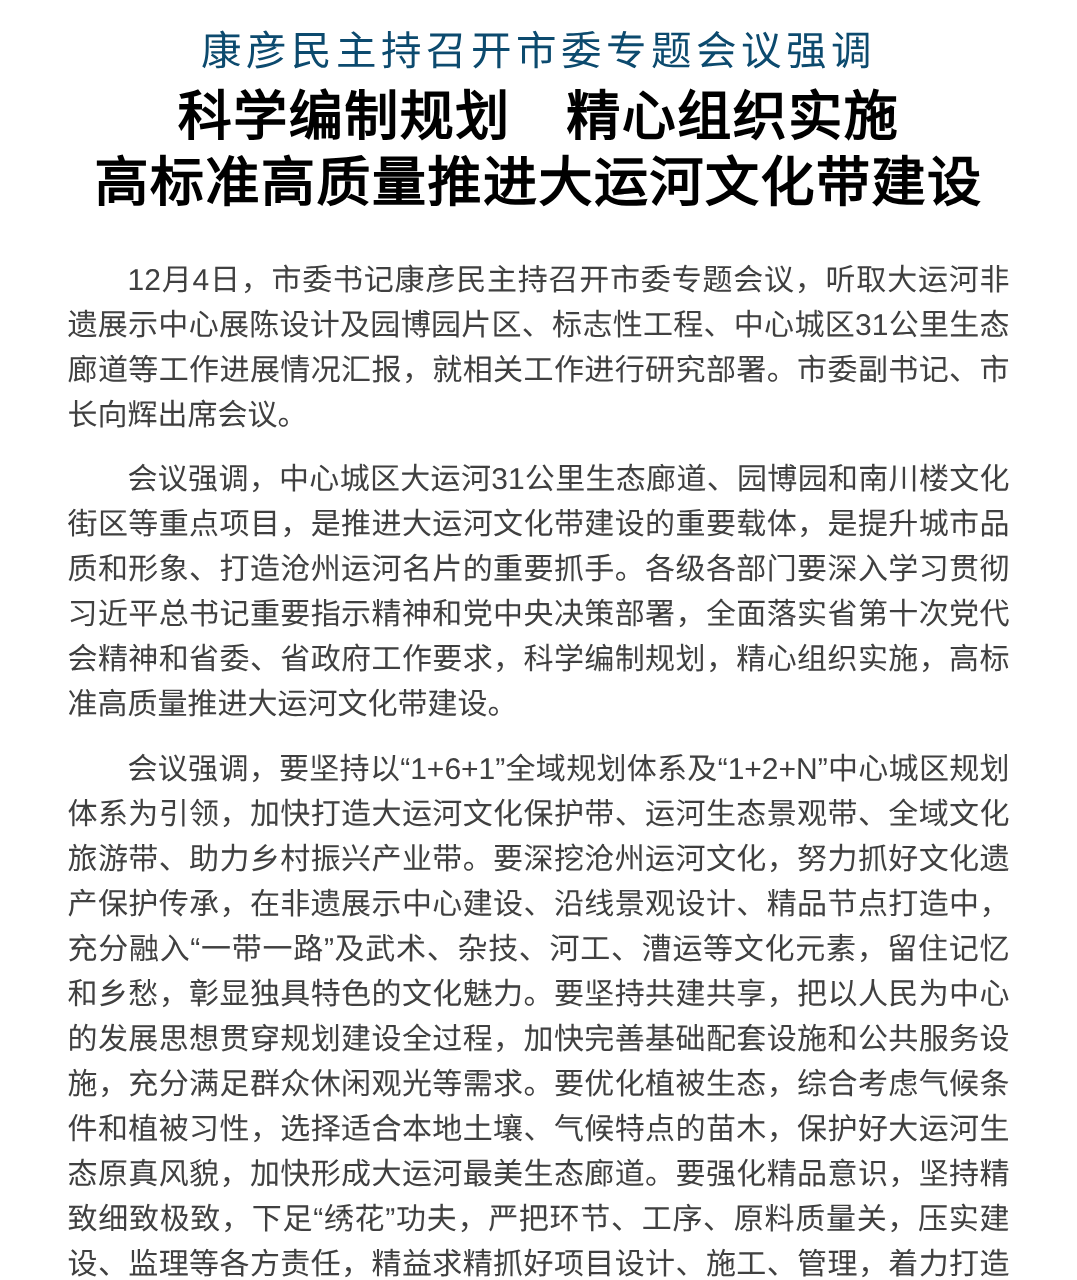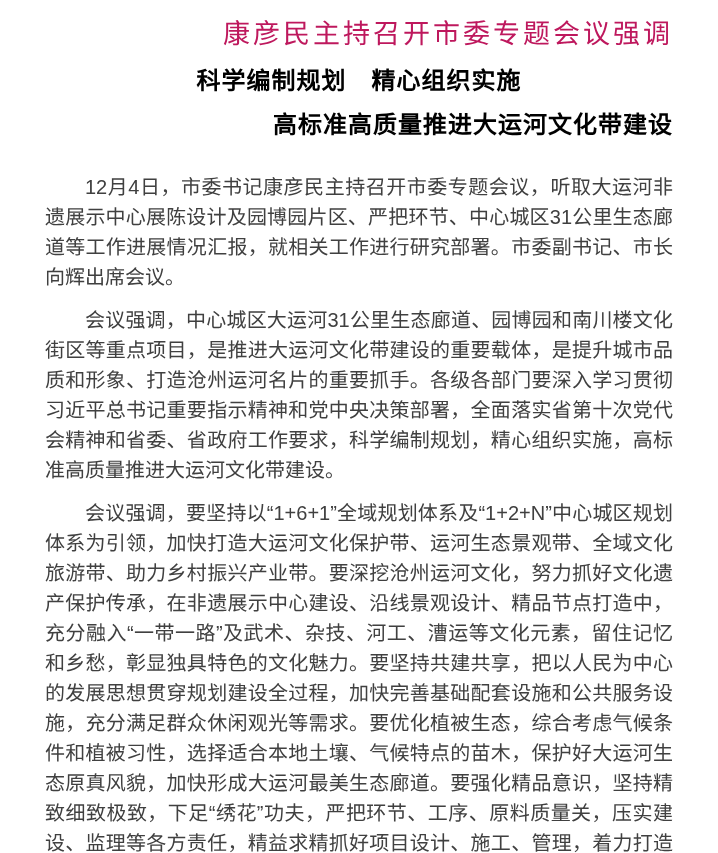--- a/index.html
+++ b/index.html
@@ -13,42 +13,41 @@
     font-family: "Liberation Sans", sans-serif;
   }
   .page {
     box-sizing: border-box;
     width: 718px;
     min-height: 853px;
     padding: 8px 45px 14px 45px;
     background: #ffffff;
   }
   .supertitle {
-    text-align: right;
+    text-align: center;
     font-family: "Liberation Serif", serif;
     font-weight: 400;
     font-size: 27px;
     line-height: 40px;
     letter-spacing: 3px;
-    color: #be185d;
+    color: #0c4a6e;
     margin: 6px 0 6px 0;
   }
   .main-title {
     text-align: center;
-    font-family: Liberation Serif, serif;
+    font-family: Liberation Mono, monospace;
     font-weight: 700;
-    font-size: 24px;
+    font-size: 36px;
     line-height: 42px;
     letter-spacing: 1px;
     color: #000000;
     margin: 0;
   }
   .main-title + .main-title {
     margin-top: 2px;
-    text-align: right;
   }
   .article-body {
     margin-top: 26px;
   }
   .article-body p {
     font-family: "Liberation Sans", sans-serif;
     font-size: 20px;
     line-height: 30px;
     color: #404040;
     text-align: justify;
@@ -66,19 +65,19 @@
 
 <div class="page">
 
   <div class="supertitle">康彦民主持召开市委专题会议强调</div>
 
   <h1 class="main-title">科学编制规划　精心组织实施</h1>
 
   <h1 class="main-title">高标准高质量推进大运河文化带建设</h1>
 
   <div class="article-body">
-    <p>12月4日，市委书记康彦民主持召开市委专题会议，听取大运河非遗展示中心展陈设计及园博园片区、严把环节、中心城区31公里生态廊道等工作进展情况汇报，就相关工作进行研究部署。市委副书记、市长向辉出席会议。</p>
+    <p>12月4日，市委书记康彦民主持召开市委专题会议，听取大运河非遗展示中心展陈设计及园博园片区、标志性工程、中心城区31公里生态廊道等工作进展情况汇报，就相关工作进行研究部署。市委副书记、市长向辉出席会议。</p>
     <p>会议强调，中心城区大运河31公里生态廊道、园博园和南川楼文化街区等重点项目，是推进大运河文化带建设的重要载体，是提升城市品质和形象、打造沧州运河名片的重要抓手。各级各部门要深入学习贯彻习近平总书记重要指示精神和党中央决策部署，全面落实省第十次党代会精神和省委、省政府工作要求，科学编制规划，精心组织实施，高标准高质量推进大运河文化带建设。</p>
     <p>会议强调，要坚持以“1+6+1”全域规划体系及“1+2+N”中心城区规划体系为引领，加快打造大运河文化保护带、运河生态景观带、全域文化旅游带、助力乡村振兴产业带。要深挖沧州运河文化，努力抓好文化遗产保护传承，在非遗展示中心建设、沿线景观设计、精品节点打造中，充分融入“一带一路”及武术、杂技、河工、漕运等文化元素，留住记忆和乡愁，彰显独具特色的文化魅力。要坚持共建共享，把以人民为中心的发展思想贯穿规划建设全过程，加快完善基础配套设施和公共服务设施，充分满足群众休闲观光等需求。要优化植被生态，综合考虑气候条件和植被习性，选择适合本地土壤、气候特点的苗木，保护好大运河生态原真风貌，加快形成大运河最美生态廊道。要强化精品意识，坚持精致细致极致，下足“绣花”功夫，严把环节、工序、原料质量关，压实建设、监理等各方责任，精益求精抓好项目设计、施工、管理，着力打造精品工程、标志性工程。</p>
 
   </div>
 
 </div>
 
 </body></html>

